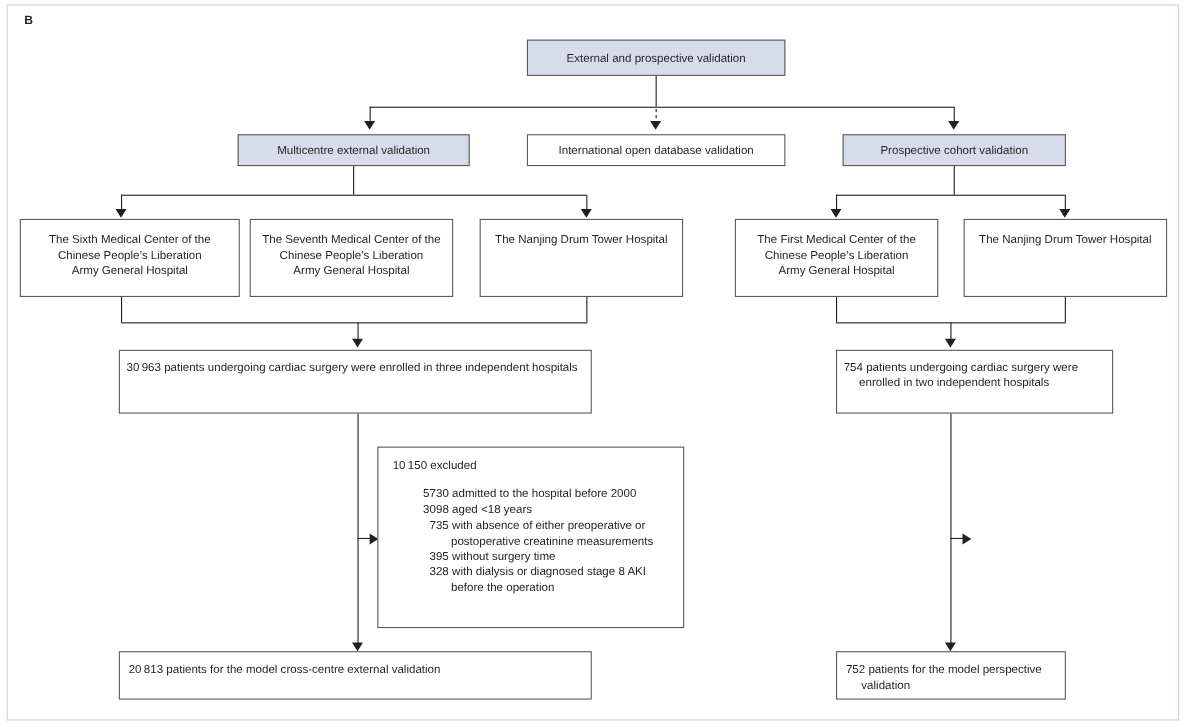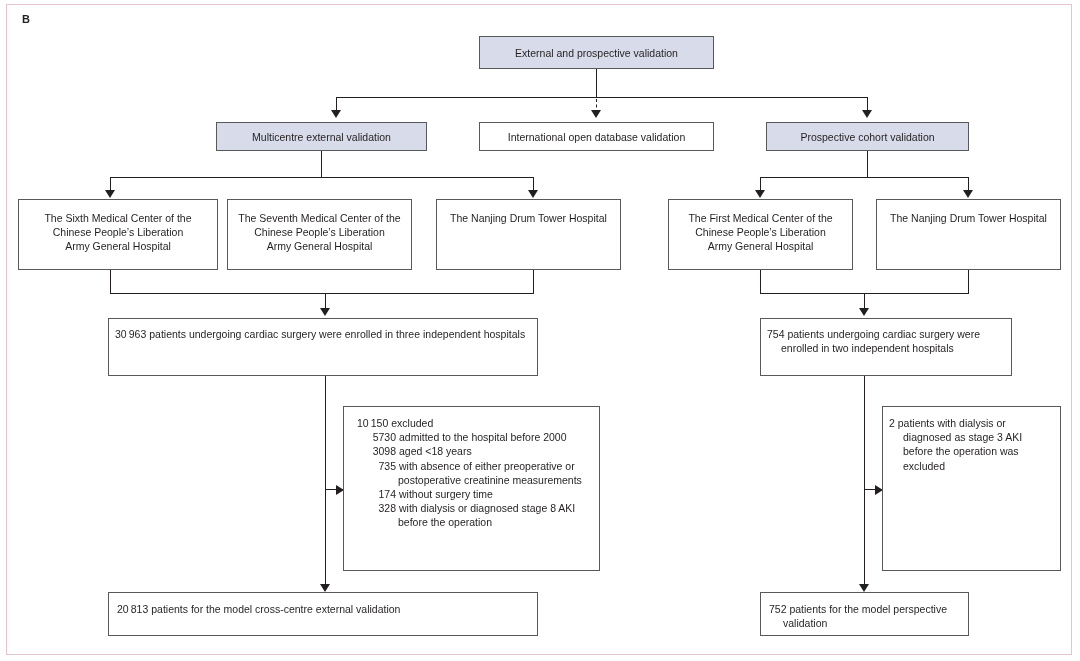--- a/index.html
+++ b/index.html
@@ -55,21 +55,21 @@
 
   
   .hang{
     padding-left:20px;
     text-indent:-14px;
   }
 
   
   .excl-title{ }
   .excl-list{
-    margin:0;
+    margin:12px;
     padding:0;
     list-style:none;
   }
   .excl-list li{
     display:block;
     padding-left:54px;
     text-indent:-22px;
     white-space:normal;
   }
   .excl-list li .num{
@@ -213,36 +213,33 @@
   <div class="vline" style="left:325px;top:376px;height:212px;"></div>
   <div class="hline" style="left:325px;top:489px;width:18px;"></div>
   <div class="arrow-right" style="left:336px;top:485px;"></div>
   <div class="arrow-down" style="left:320px;top:584px;"></div>
 
   <div class="vline" style="left:864px;top:376px;height:212px;"></div>
   <div class="hline" style="left:864px;top:489px;width:18px;"></div>
   <div class="arrow-right" style="left:875px;top:485px;"></div>
   <div class="arrow-down" style="left:859px;top:584px;"></div>
 
-  <div class="box leftal" style="left:343px;top:406px;width:257px;height:165px;">
+  <div class="box leftal" style="left:343px;top:406px;width:279px;height:165px;">
     <div class="inner" style="top:9px;">
       <div class="excl-title" style="padding-left:13px;">10 150 excluded</div>
       <ul class="excl-list" id="excl-list-left">
           <li><span class="num">5730</span><span>admitted to the hospital before 2000</span></li>
           <li><span class="num">3098</span><span>aged &lt;18 years</span></li>
           <li><span class="num">735</span><span>with absence of either preoperative or postoperative creatinine measurements</span></li>
-          <li><span class="num">174</span><span>without surgery time</span></li>
+          <li><span class="num">395</span><span>without surgery time</span></li>
           <li><span class="num">328</span><span>with dialysis or diagnosed stage 8 AKI before the operation</span></li>
         </ul>
     </div>
   </div>
 
-  <div class="box leftal" style="left:882px;top:406px;width:179px;height:165px;">
-    <div class="inner hang" style="top:9px;padding-left:20px;padding-right:10px;">2 patients with dialysis or diagnosed as stage 3 AKI before the operation was excluded</div>
-  </div>
 
   <div class="box leftal" style="left:108px;top:592px;width:430px;height:44px;">
     <div class="inner" style="top:9px;padding-left:8px;padding-right:10px;">20 813 patients for the model cross-centre external validation</div>
   </div>
 
   <div class="box leftal" style="left:760px;top:592px;width:209px;height:44px;">
     <div class="inner hang" style="top:9px;padding-left:22px;padding-right:10px;">752 patients for the model perspective validation</div>
   </div>
 
 </div>

